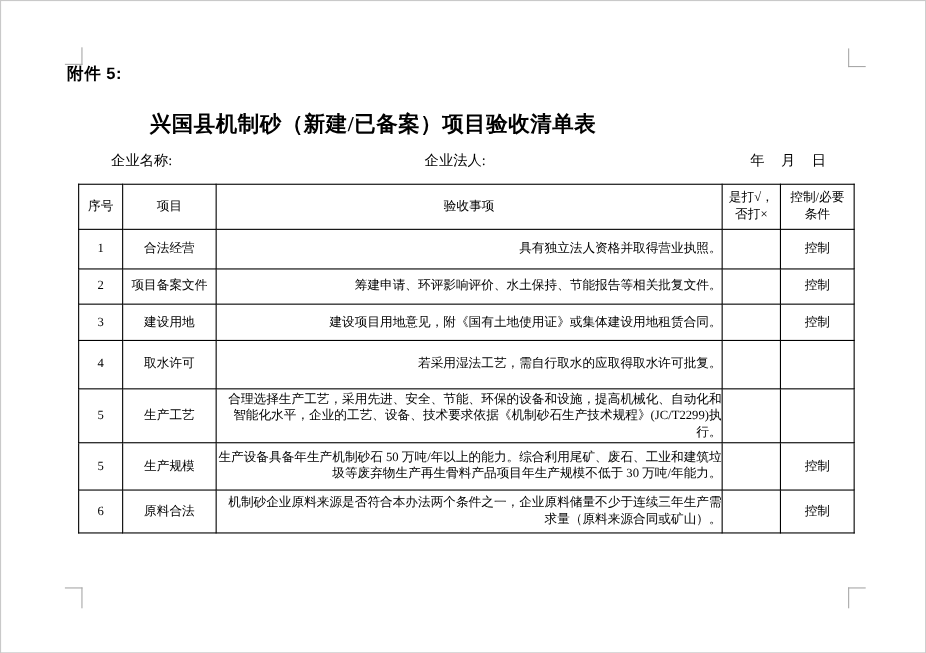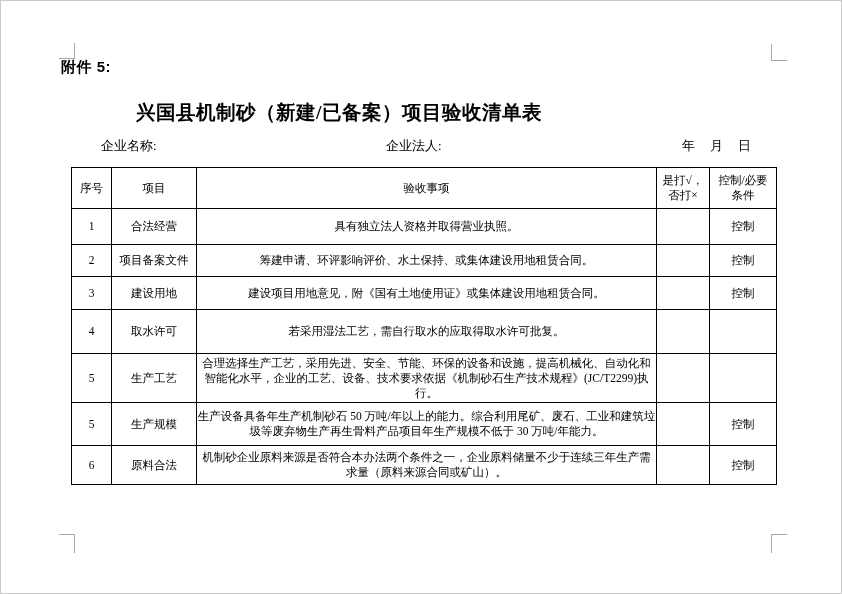--- a/index.html
+++ b/index.html
@@ -79,21 +79,21 @@
     overflow: hidden;
   }
   table.checklist th { text-align: center; white-space: pre-line; }
   .col-no      { width: 40px; }
   .col-item    { width: 85px; }
   .col-criteria{ width: 460px; }
   .col-check   { width: 53px; }
   .col-control { width: 67px; }
 
   td.c-no, td.c-item, td.c-check, td.c-control { text-align: center; }
-  td.c-criteria { text-align: center; padding: 2px 4px 2px 6px; }
+  td.c-criteria { text-align: right; padding: 2px 4px 2px 6px; }
 
   tr.hdr { height: 41px; margin-top: 12px; }
   tr.r0 { height: 36px; }
   tr.r1 { height: 32px; }
   tr.r2 { height: 33px; }
   tr.r3 { height: 44px; }
   tr.r4 { height: 49px; }
   tr.r5 { height: 43px; }
   tr.r6 { height: 39px; }
 
@@ -147,21 +147,21 @@
     <tr class="r0">
       <td class="c-no">1</td>
       <td class="c-item">合法经营</td>
       <td class="c-criteria">具有独立法人资格并取得营业执照。</td>
       <td class="c-check"></td>
       <td class="c-control">控制</td>
     </tr>
     <tr class="r1">
       <td class="c-no">2</td>
       <td class="c-item">项目备案文件</td>
-      <td class="c-criteria">筹建申请、环评影响评价、水土保持、或集体建设用地租赁合同。</td>
+      <td class="c-criteria">筹建申请、环评影响评价、水土保持、节能报告等相关批复文件。</td>
       <td class="c-check"></td>
       <td class="c-control">控制</td>
     </tr>
     <tr class="r2">
       <td class="c-no">3</td>
       <td class="c-item">建设用地</td>
       <td class="c-criteria">建设项目用地意见，附《国有土地使用证》或集体建设用地租赁合同。</td>
       <td class="c-check"></td>
       <td class="c-control">控制</td>
     </tr>

